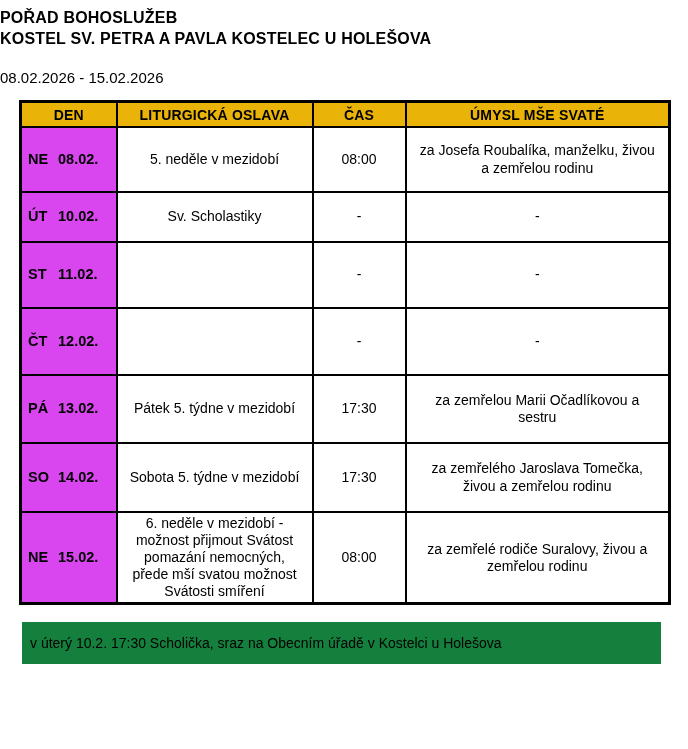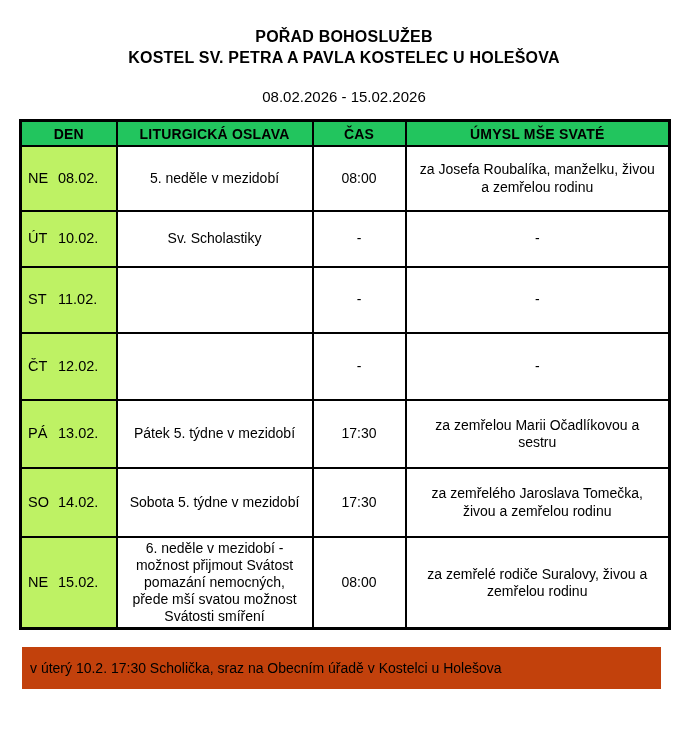--- a/index.html
+++ b/index.html
@@ -10,22 +10,22 @@
     font-family: "Liberation Sans", sans-serif;
   }
   .page {
     position: relative;
     width: 688px;
     height: 749px;
     background: #ffffff;
     overflow: hidden;
   }
   .titles {
-    padding-top: 26px;
-    text-align: center;
+    padding-top: 7px;
+    text-align: left;
   }
   .title-line1, .title-line2 {
     font-size: 16px;
     font-weight: bold;
     line-height: 21px;
     letter-spacing: 0.2px;
   }
   .title-line3 {
     font-size: 15px;
     line-height: 21px;
@@ -37,56 +37,56 @@
     width: 649px;
     margin: 12px 0 0 19px;
     border: 3px solid #000000;
   }
   table.schedule th,
   table.schedule td {
     border: 2px solid #000000;
     overflow: hidden;
   }
   thead th {
-    background: #22c55e;
+    background: #eab308;
     font-size: 14px;
     font-weight: bold;
     height: 23px;
     padding: 0 2px;
     text-align: center;
     vertical-align: middle;
     letter-spacing: 0.2px;
   }
   tbody td {
     font-size: 14px;
     line-height: 1.22;
     text-align: center;
     vertical-align: middle;
     padding: 2px 10px;
   }
   td.den-cell {
-    background: #bef264;
-    font-weight: normal;
+    background: #d946ef;
+    font-weight: bold;
     text-align: left;
     padding: 2px 2px 2px 6px;
     font-size: 14.5px;
     white-space: nowrap;
   }
   td.den-cell .day-abbr {
     display: inline-block;
     min-width: 30px;
   }
   td.time-cell {
     padding: 2px 4px;
   }
   .footer-note {
     margin: 17px 0 0 22px;
     width: 639px;
     height: 42px;
-    background: #c2410c;
+    background: #15803d;
     display: flex;
     align-items: center;
     box-sizing: border-box;
     padding-left: 8px;
     font-size: 14px;
   }
 </style>
 </head>
 <body>
 
@@ -113,21 +113,21 @@
         <th>ÚMYSL MŠE SVATÉ</th>
       </tr>
     </thead>
     <tbody>
       <tr style="height:65px">
         <td class="den-cell"><span class="day-abbr">NE</span><span>08.02.</span></td>
         <td>5. neděle v mezidobí</td>
         <td class="time-cell">08:00</td>
         <td>za Josefa Roubalíka, manželku, živou a zemřelou rodinu</td>
       </tr>
-      <tr style="height:56px">
+      <tr style="height:50px">
         <td class="den-cell"><span class="day-abbr">ÚT</span><span>10.02.</span></td>
         <td>Sv. Scholastiky</td>
         <td class="time-cell">-</td>
         <td>-</td>
       </tr>
       <tr style="height:66px">
         <td class="den-cell"><span class="day-abbr">ST</span><span>11.02.</span></td>
         <td></td>
         <td class="time-cell">-</td>
         <td>-</td>

